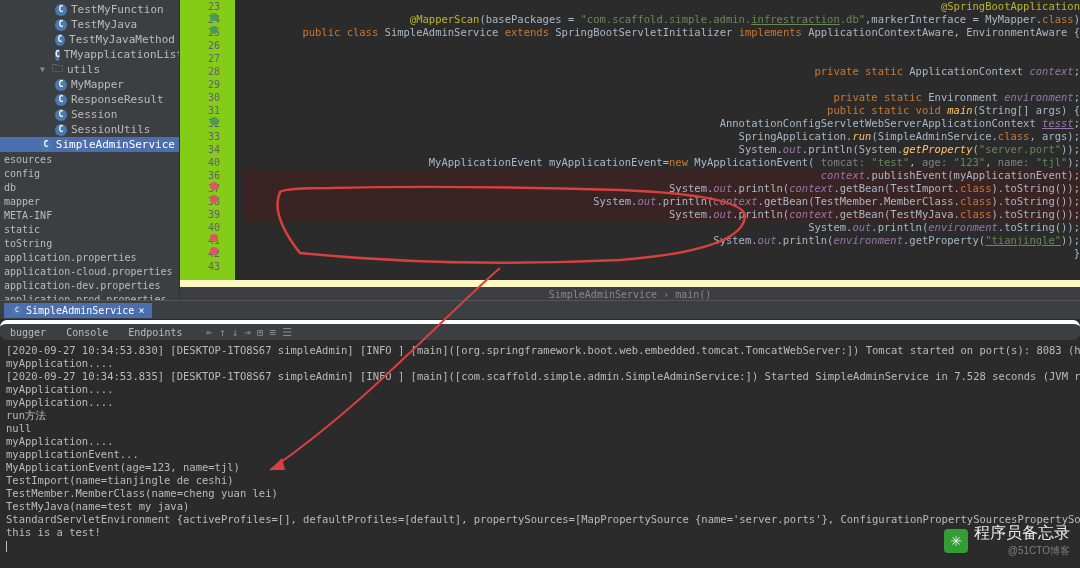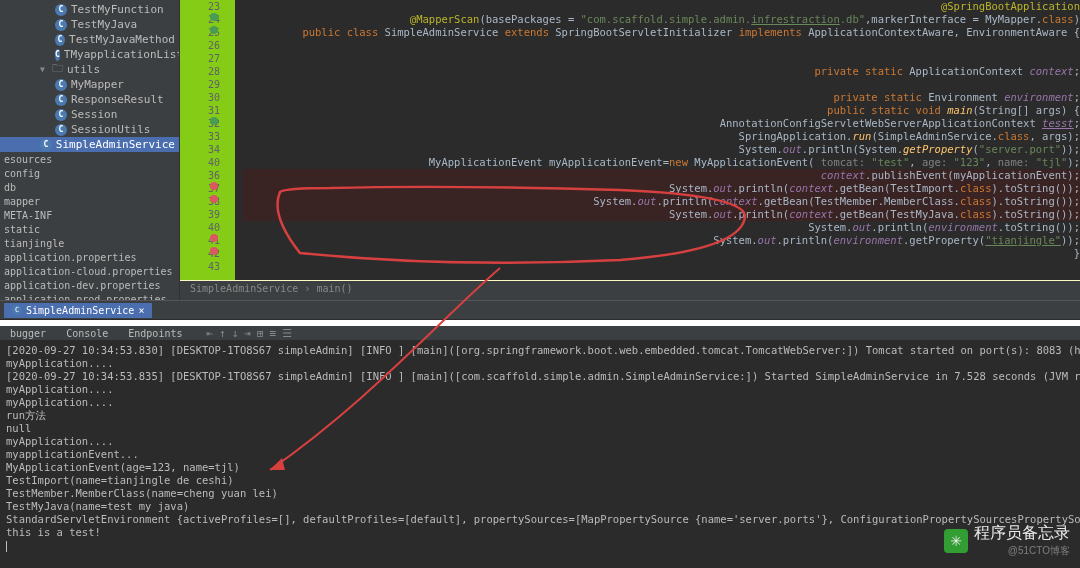--- a/index.html
+++ b/index.html
@@ -80,21 +80,22 @@
     .com { color: #808080; }
     .mth { color: #ffc66d; font-style: italic; }
     .fld { color: #9876aa; font-style: italic; }
     .underline { text-decoration: underline; }
     .breadcrumb {
       height: 20px;
       background: #3c3f41;
       padding: 2px 10px;
       color: #888;
       font-size: 10px;
-      border-top: 1px solid #fef9c3;
+      border-top: 7px solid #fef9c3;
+      text-align: center;
     }
     
     .tab-bar {
       height: 20px;
       background: #3c3f41;
       border-top: 1px solid #555;
       border-bottom: 1px solid #2b2b2b;
       display: flex;
       align-items: center;
       padding: 0 4px;
@@ -119,22 +120,23 @@
       justify-content: center;
     }
     
     .bottom-tabs {
       height: 20px;
       background: #3c3f41;
       display: flex;
       align-items: center;
       padding: 0 4px;
       gap: 8px;
-      border-top: 6px solid #ffffff;
+      border-top: 4px solid #ffffff;
       font-size: 10px;
+      border-radius: 7px;
     }
     .bottom-tab { padding: 2px 6px; color: #bbb; cursor: pointer; }
     .toolbar-icons { display: flex; gap: 6px; color: #888; font-size: 11px; padding-left: 10px; }
     .toolbar-icon { cursor: pointer; }
     
     .console {
       height: 228px;
       background: #2b2b2b;
       padding: 4px 6px;
       overflow: hidden;
@@ -222,21 +224,21 @@
           <span>SimpleAdminService</span>
         </div>
       </div>
     <div class="sidebar-bottom" id="folders-container">
         <div class="tree-item">esources</div>
         <div class="tree-item">  config</div>
         <div class="tree-item">  db</div>
         <div class="tree-item">  mapper</div>
         <div class="tree-item">  META-INF</div>
         <div class="tree-item">  static</div>
-        <div class="tree-item">  tianjingle</div>
+        <div class="tree-item">  toString</div>
         <div class="tree-item">  application.properties</div>
         <div class="tree-item">  application-cloud.properties</div>
         <div class="tree-item">  application-dev.properties</div>
         <div class="tree-item">  application-prod.properties</div>
       </div>
   </div>
   <div class="editor-area">
     <div class="gutter-and-code">
       <div class="gutter" id="gutter">
           <div class="gutter-line">23</div>

